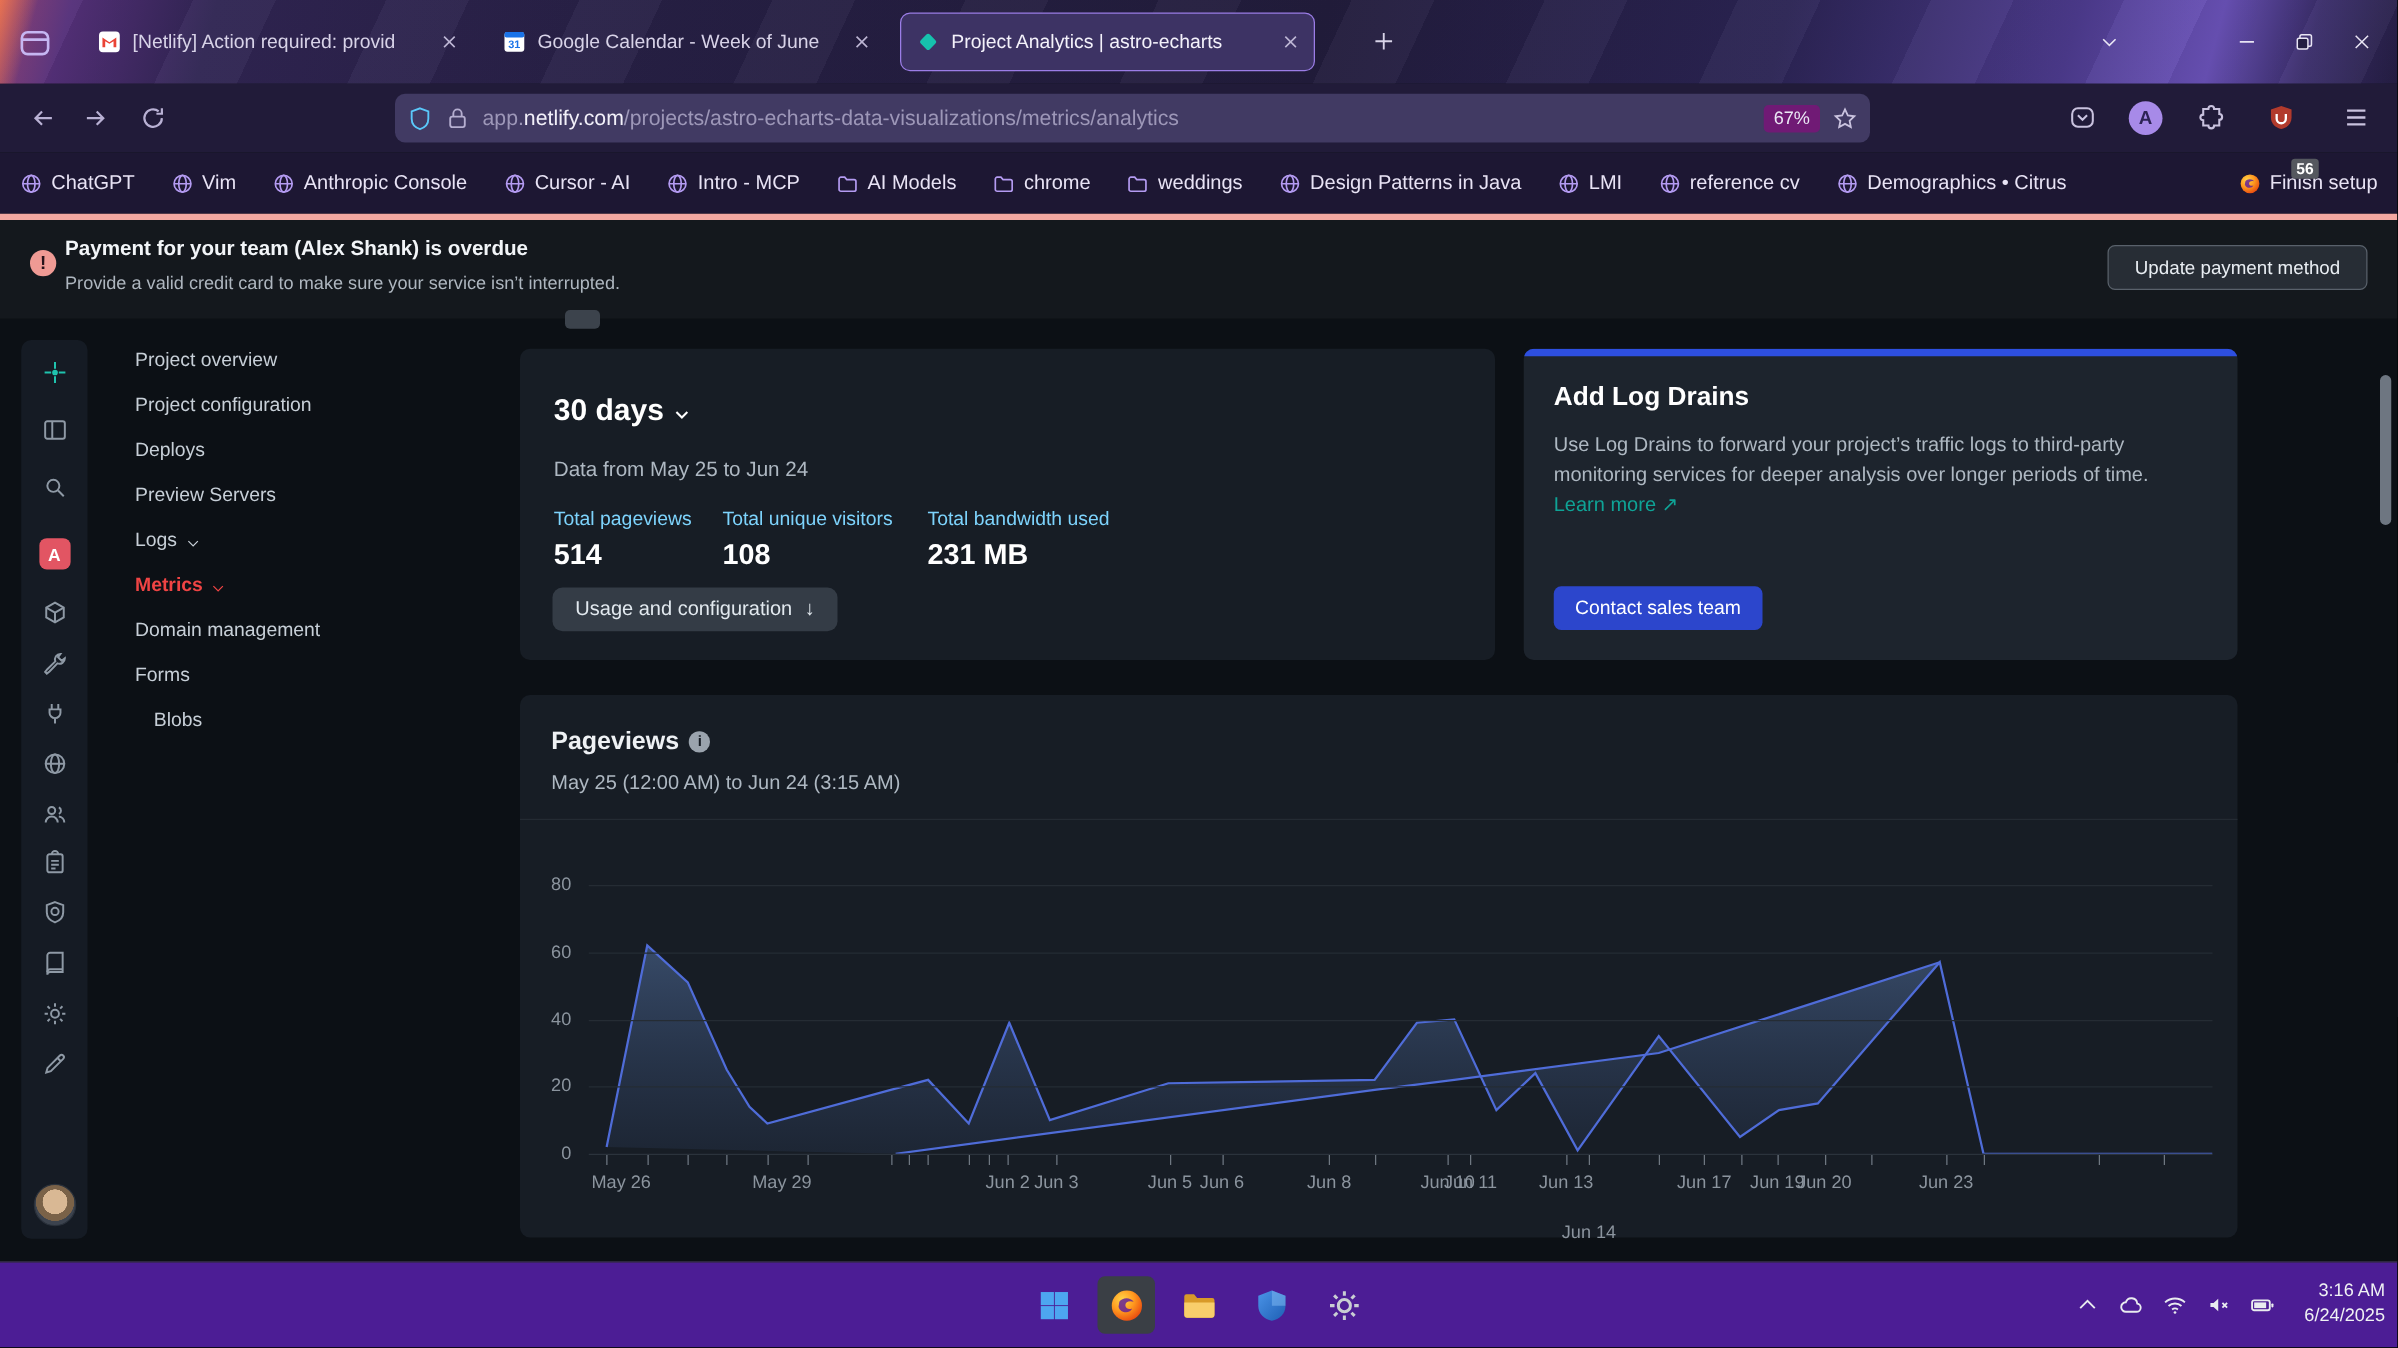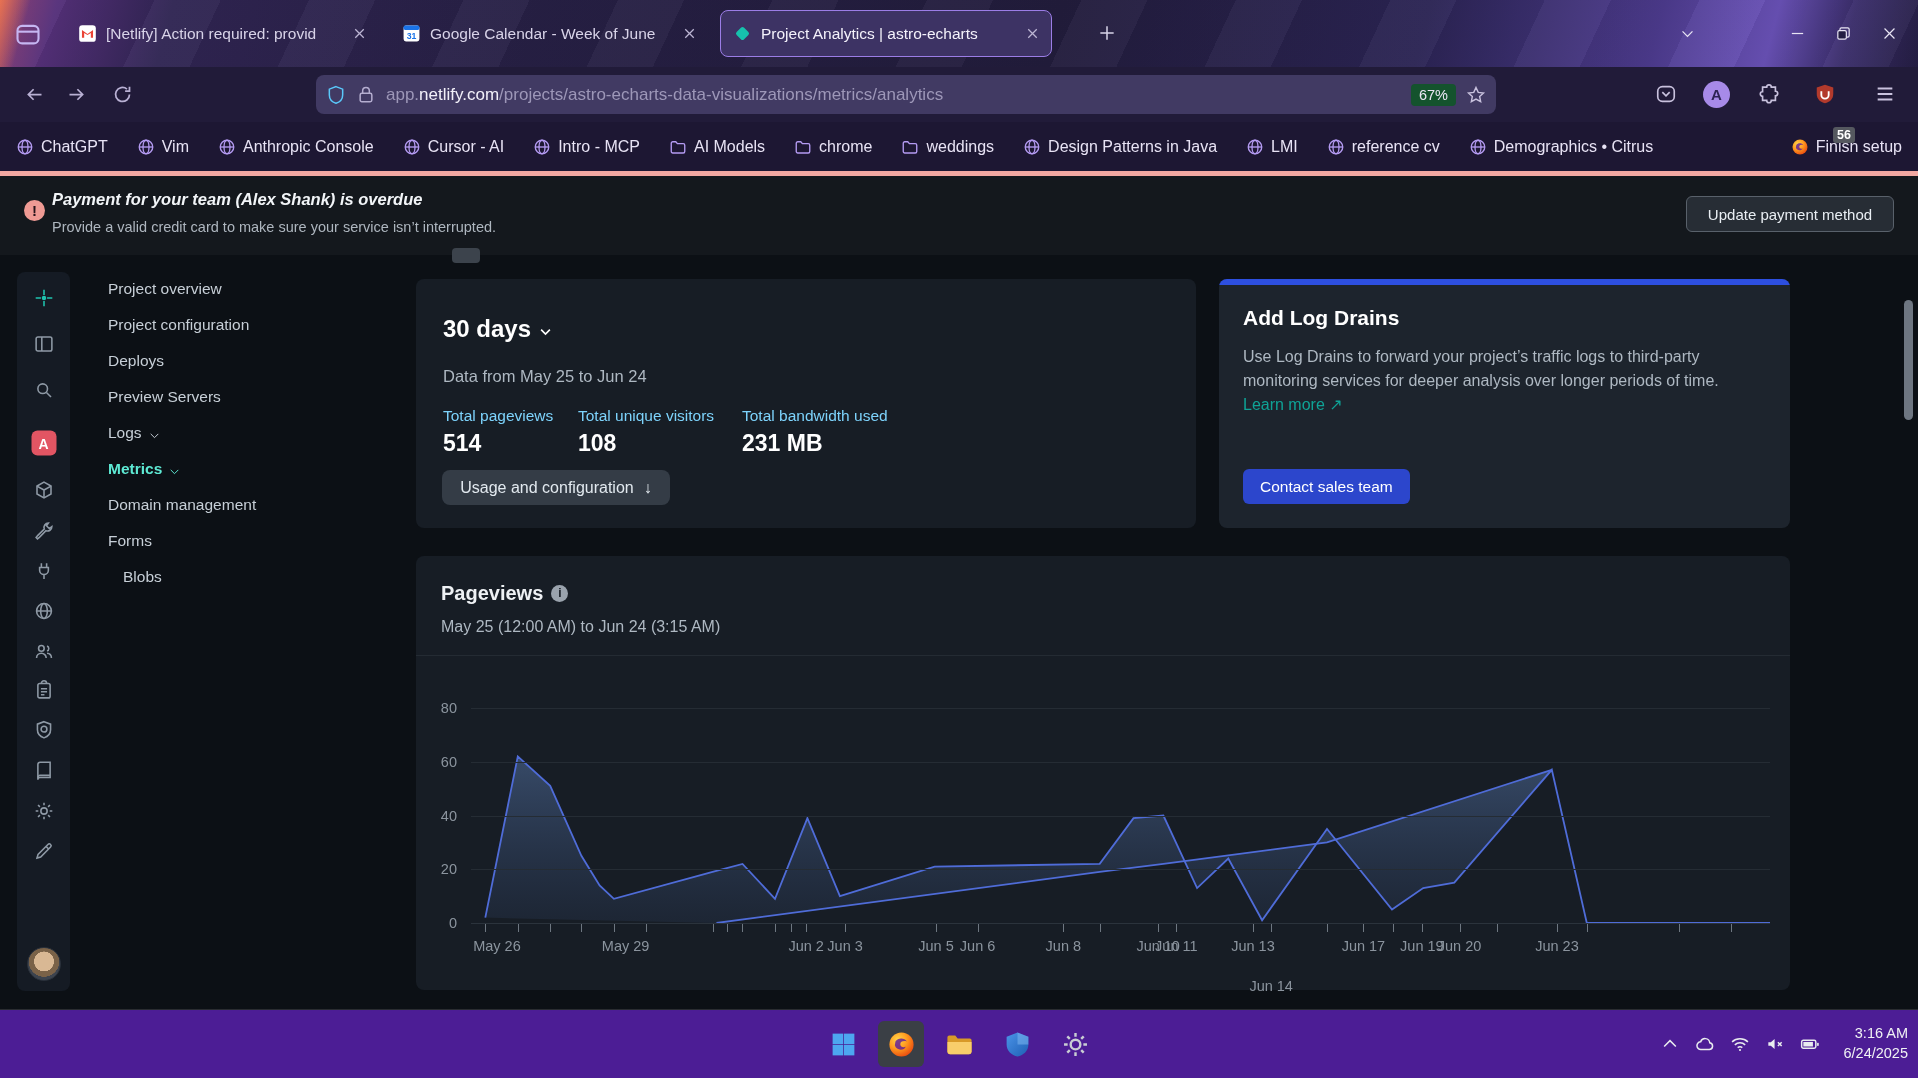--- a/index.html
+++ b/index.html
@@ -26,50 +26,50 @@
   .tb-btn svg{width:17px;height:17px;}
   .tb-btn.chev{margin-right:64px;}
 
   
   .navbar{position:absolute;left:0;top:67px;width:1918px;height:55px;background:#211b39;}
   .nav-ic{position:absolute;top:9px;width:37px;height:37px;border-radius:6px;color:#b9b1d4;padding:8px;}
   .urlbar{position:absolute;left:316px;top:8px;width:1180px;height:39px;background:#413a63;border-radius:8px;display:flex;align-items:center;padding:0 10px;}
   .urlbar .u-ic{width:20px;height:20px;margin-right:10px;flex:0 0 auto;}
   .u-text{font-size:17px;white-space:nowrap;overflow:hidden;flex:1;}
   .u-dim{color:#9d97b8;} .u-dom{color:#f2f0f9;}
-  .zoom-pill{background:#14532d;color:#eae7f4;font-size:14.5px;border-radius:4px;padding:3px 8px;margin:0 10px;flex:0 0 auto;}
+  .zoom-pill{background:#701a75;color:#eae7f4;font-size:14.5px;border-radius:4px;padding:3px 8px;margin:0 10px;flex:0 0 auto;}
   .star{width:20px;height:20px;color:#c9c2de;flex:0 0 auto;}
   .ext-ic{position:absolute;top:10px;width:34px;height:34px;color:#c9c2de;padding:6px;}
   .badge56{position:absolute;left:1833px;top:60px;background:#55585f;color:#fff;font-size:12.5px;font-weight:bold;padding:1px 4px;border-radius:3px;z-index:3;}
   .avatarA{position:absolute;left:1703px;top:14px;width:27px;height:27px;border-radius:50%;background:#a78ae8;color:#2d2355;font-weight:bold;font-size:15px;display:flex;align-items:center;justify-content:center;}
 
   
   .bookmarksbar{position:absolute;left:0;top:122px;width:1918px;height:49px;background:#1d1733;display:flex;align-items:center;padding:0 16px;gap:29px;}
   .bm{display:flex;align-items:center;gap:7px;color:#e8e3f5;font-size:16px;white-space:nowrap;}
   .bm .bm-ic{width:18px;height:18px;color:#b49bf2;}
   .bm.push{margin-left:auto;}
   .pink-divider{position:absolute;left:0;top:171px;width:1918px;height:5px;background:#f2a8a1;}
 
   
   .banner{position:absolute;left:0;top:176px;width:1918px;height:79px;background:#14181d;}
   .warn-dot{position:absolute;left:24px;top:24px;width:21px;height:21px;border-radius:50%;background:#ef9a94;color:#26131a;font-weight:bold;font-size:15px;text-align:center;line-height:21px;}
-  .banner-title{position:absolute;left:52px;top:14px;color:#f2f5f8;font-size:16.5px;font-weight:bold;font-style:italic;}
+  .banner-title{position:absolute;left:52px;top:14px;color:#f2f5f8;font-size:16.5px;font-weight:bold;}
   .banner-sub{position:absolute;left:52px;top:43px;color:#aeb6bf;font-size:14.5px;}
   .banner-btn{position:absolute;left:1686px;top:20px;width:208px;height:36px;background:#272d35;border:1px solid #59616b;border-radius:6px;color:#e9eef3;font-size:15px;display:flex;align-items:center;justify-content:center;}
 
   
   .page{position:absolute;left:0;top:255px;width:1918px;height:754px;background:#0c1015;}
   .minitab{position:absolute;left:452px;top:-7px;width:28px;height:15px;background:#3c434c;border-radius:4px;}
   .rail{position:absolute;left:17px;top:17px;width:53px;height:719px;background:#151b24;border-radius:8px;}
   .rail-ic{position:absolute;left:50%;transform:translate(-50%,-50%);width:21px;height:21px;color:#8e99a5;}
   .rail-avA{width:25px;height:25px;border-radius:6px;background:#e25563;color:#fff;font-weight:bold;font-size:14px;display:flex;align-items:center;justify-content:center;}
   .rail-photo{position:absolute;left:50%;transform:translate(-50%,-50%);width:34px;height:34px;border-radius:50%;background:radial-gradient(circle at 50% 42%, #d9b894 0 40%, #7a6248 41% 62%, #3c434e 63%);border:1px solid #2a313b;}
   .sidenav{position:absolute;left:108px;top:22px;width:250px;}
   .sn-item{position:absolute;left:0;height:24px;display:flex;align-items:center;gap:6px;color:#c7cfd7;font-size:15.5px;white-space:nowrap;}
-  .sn-item.active{color:#5eead4;font-weight:bold;}
+  .sn-item.active{color:#ef4444;font-weight:bold;}
   .sn-item .sn-chev{width:13px;height:13px;margin-top:2px;}
 
   .card{position:absolute;background:#171d25;border-radius:8px;}
   .analytics-card{left:416px;top:24px;width:780px;height:249px;}
   .ac-title-row{position:absolute;left:27px;top:36px;display:flex;align-items:center;gap:18px;}
   .ac-title{color:#d7dde3;font-size:24px;font-weight:600;}
   .ac-range{color:#ffffff;font-size:24px;font-weight:bold;display:flex;align-items:center;gap:7px;}
   .ac-range svg{width:15px;height:15px;margin-top:4px;}
   .ac-sub{position:absolute;left:27px;top:88px;color:#aeb8c2;font-size:16.5px;}
   .stats{position:absolute;left:27px;top:128px;display:flex;}

